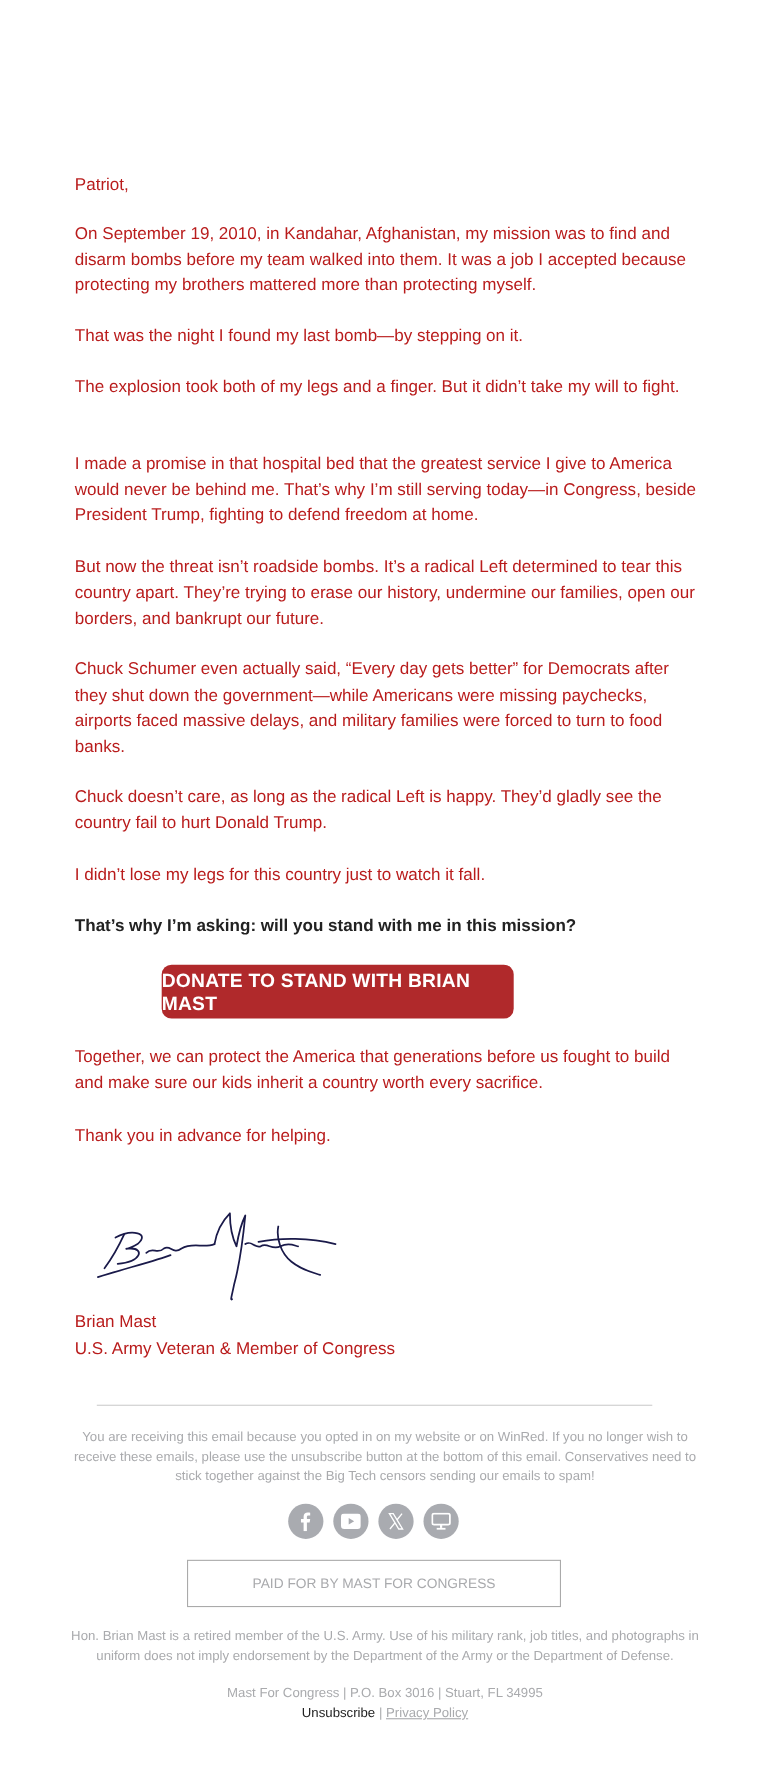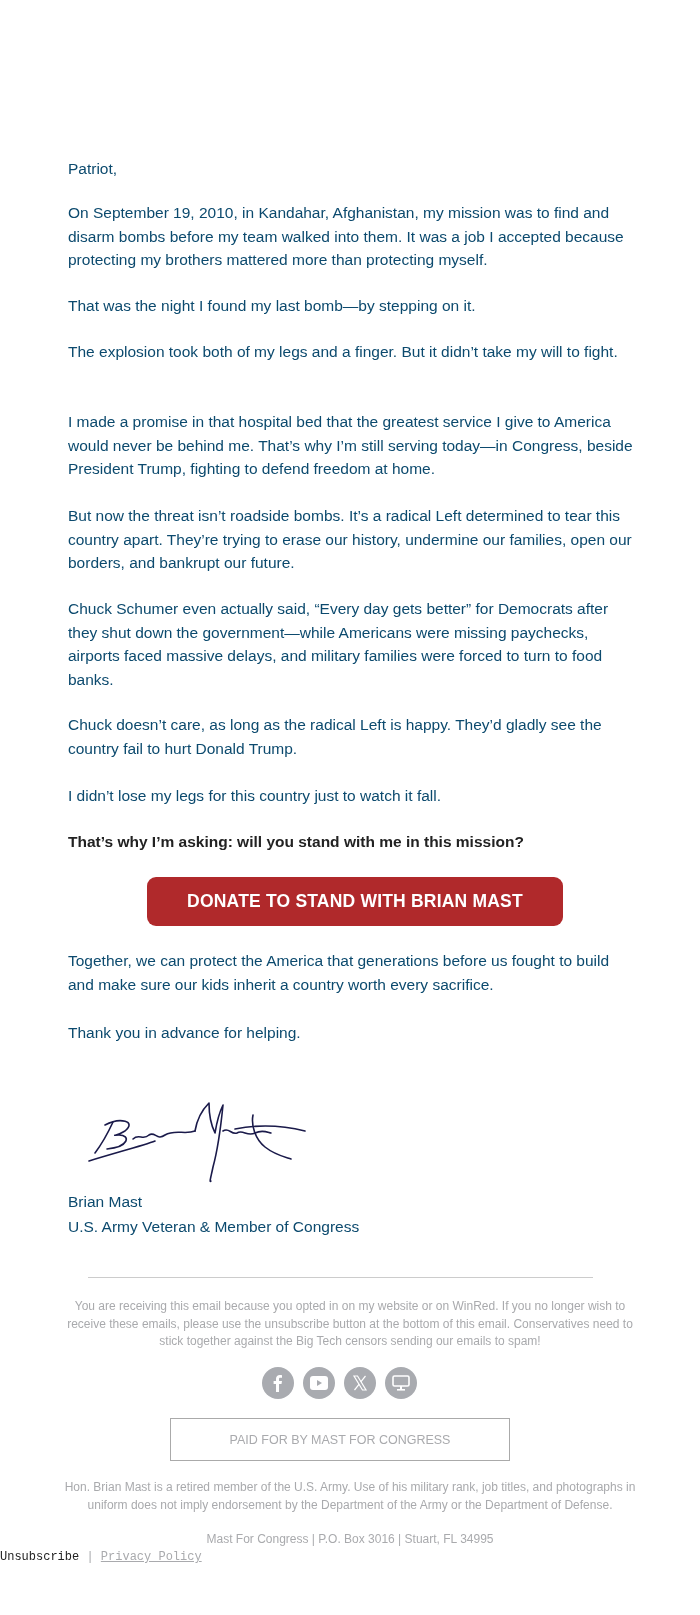--- a/index.html
+++ b/index.html
@@ -20,24 +20,24 @@
     .logo-word {
       font-family: "DejaVu Sans", sans-serif;
       font-weight: bold;
       font-size: 42px;
       letter-spacing: 2px;
       color: #1b2a4a;
       line-height: 1;
       transform: scaleY(1.05);
     }
     .logo-emblem { width: 62px; height: 98px; margin: 0 4px; }
-    .p { position: absolute; left: 68px; width: 565px; font-size: 15.5px; line-height: 23.5px; color: #0c4a6e; }
+    .p { position: absolute; left: 68px; width: 565px; font-size: 15.5px; line-height: 23.5px; color: #b91c1c; }
     .bold { font-weight: bold; color: #222; }
     .cta {
-      position: absolute; left: 147px; top: 877px; width: 416px; height: 49px;
+      position: absolute; left: 147px; top: 877px; width: 320px; height: 49px;
       background: #b0292b; border-radius: 9px;
       color: #ffffff; font-weight: bold; font-size: 17.5px;
       display: flex; align-items: center; justify-content: center;
       letter-spacing: 0.2px; cursor: pointer;
     }
     .signature { position: absolute; left: 85px; top: 1095px; width: 230px; height: 92px; }
     .divider { position: absolute; left: 88px; top: 1277px; width: 505px; height: 1px; background: #cccccc; }
     .foot {
       position: absolute; left: 60px; width: 580px; text-align: center;
       color: #a9aaad; font-size: 12px; line-height: 17.5px;
@@ -45,21 +45,21 @@
     .social { position: absolute; top: 1367px; left: 262px; display: flex; gap: 9px; }
     .social-btn {
       width: 32px; height: 32px; border-radius: 50%; background: #a9abb0;
       display: flex; align-items: center; justify-content: center; cursor: pointer;
     }
     .paid-box {
       position: absolute; left: 170px; top: 1418px; width: 340px; height: 43px;
       border: 1px solid #aaaaaa; display: flex; align-items: center; justify-content: center;
       color: #a9aaad; font-size: 12.5px;
     }
-    .links { position: absolute; left: 0; width: 700px; top: 1549px; text-align: left; font-size: 12px; line-height: 16px; font-family: Liberation Mono, monospace; }
+    .links { position: absolute; left: 0; width: 700px; top: 1549px; text-align: center; font-size: 12px; line-height: 16px; }
     .unsub { color: #222222; cursor: pointer; }
     .sep { color: #a9aaad; }
     .privacy { color: #a9aaad; text-decoration: underline; cursor: pointer; }
   </style>
 </head>
 <body>
 
 <div class="page">
 
 

